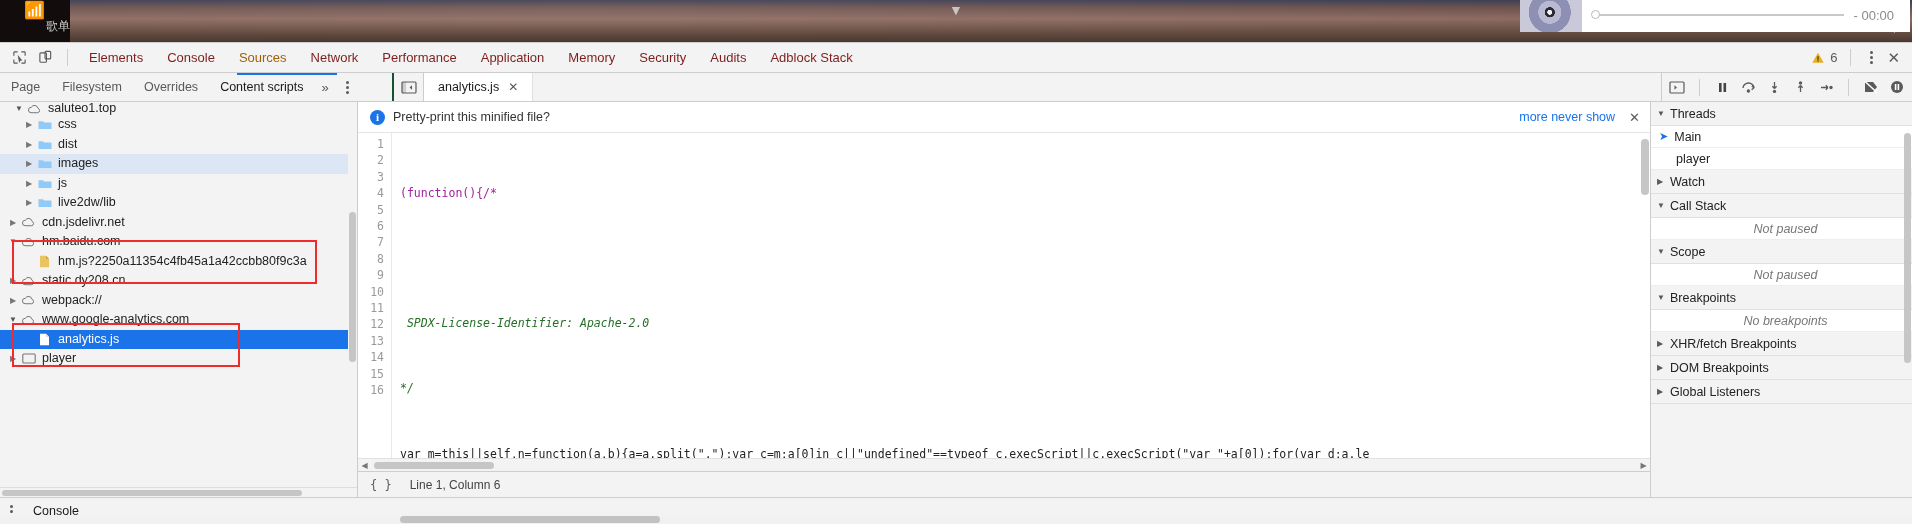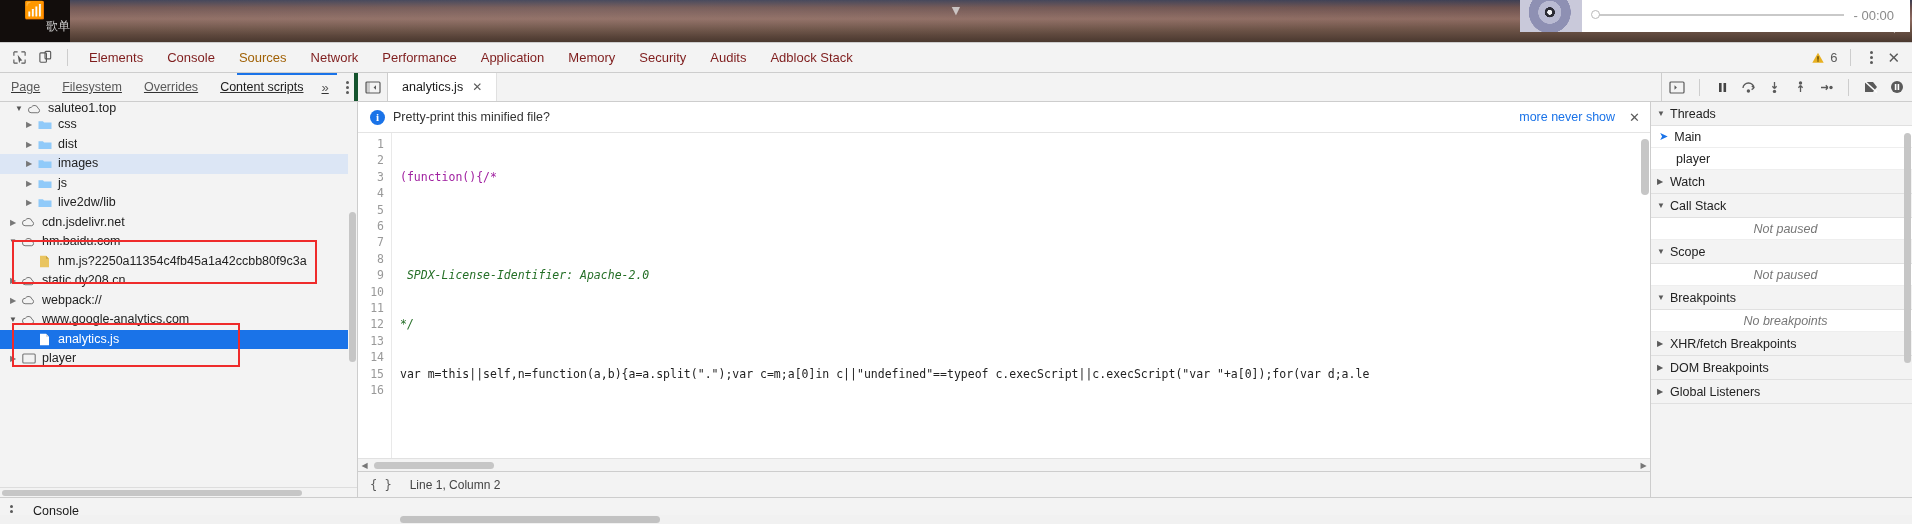--- a/index.html
+++ b/index.html
@@ -86,22 +86,22 @@
   .warn-group { display:flex; align-items:center; gap:5px; padding-right:4px; }
   .warn-count { font-size:13px; color:#5a5a5a; }
   .kebab { display:flex; flex-direction:column; gap:2px; align-items:center; padding:0 10px;}
   .kebab i { width:3px; height:3px; border-radius:50%; background:#5a5a5a; display:block; }
   .closebtn { font-size:15px; color:#5a5a5a; padding:0 12px 0 4px; }
 
   
   .subrow { height:29px; display:flex; align-items:stretch; flex:none; background:#f3f3f3;
             border-bottom:1px solid #cdcdcd; }
   .nav-pane-head {
-    width:358px; display:flex; align-items:center; border-right:4px solid #14532d;
-    position:relative; background:#f3f3f3;text-decoration:underline;
+    width:394px; display:flex; align-items:center; border-right:2px solid #14532d;
+    position:relative; background:#f3f3f3;
   }
   .navtab {
     padding:0 11px; font-size:12.5px; color:#5a5a5a; height:28px; line-height:28px; white-space:nowrap;
   }
   .navtab.active { color:#1a1a1a; }
   .navtab.active::after{
     content:""; position:absolute; top:0; height:2px; background:#1a73e8;
   }
   .nav-underline {
     position:absolute; top:0; height:2px; background:#1a73e8;
@@ -175,21 +175,21 @@
   .gutter {
     width:34px; flex:none; text-align:right; padding-right:7px; color:#999;
     font-family:"DejaVu Sans Mono", monospace; font-size:11.5px; line-height:16.4px;
     background:#fff; border-right:1px solid #e9e9e9; padding-top:3px;
   }
   .code {
     flex:1; padding-left:8px; padding-top:3px; overflow:hidden; white-space:pre;
     font-family:"DejaVu Sans Mono", monospace; font-size:11.5px; line-height:16.4px;
     color:#222;
   }
-  .code .ln { height:16.4px; }
+  .code .ln { height:16.4px;margin-top:16px; }
   .cm-kw { color:#a020a0; }
   .cm-cmt { color:#236e25; font-style:italic; }
 
   .code-vscroll { position:absolute; right:0; top:0; width:10px; height:100%; background:#fff; }
   .code-vscroll .thumb { position:absolute; left:1px; top:6px; width:8px; height:56px; background:#c6c6c6; border-radius:4px; }
 
   .editor-hscroll {
     height:13px; flex:none; background:#f3f3f3; border-top:1px solid #e1e1e1;
     position:relative; display:flex; align-items:center;
   }
@@ -607,21 +607,21 @@
 
         <div class="editor-hscroll">
           <span class="arrowl">◀</span>
           <div class="thumb"></div>
           <span style="flex:1"></span>
           <span class="arrowr">▶</span>
         </div>
 
         <div class="statusbar">
           <span class="fmt-btn">{&nbsp;}</span>
-          <span>Line 1, Column 2</span>
+          <span>Line 1, Column 6</span>
         </div>
       </div>
 
       <div class="debugger">
         <div class="dbg-sec">
           <span class="tw">▼</span>
           <span>Threads</span>
         </div>
         <div class="dbg-row">
           <span class="bluearrow">➤</span>

